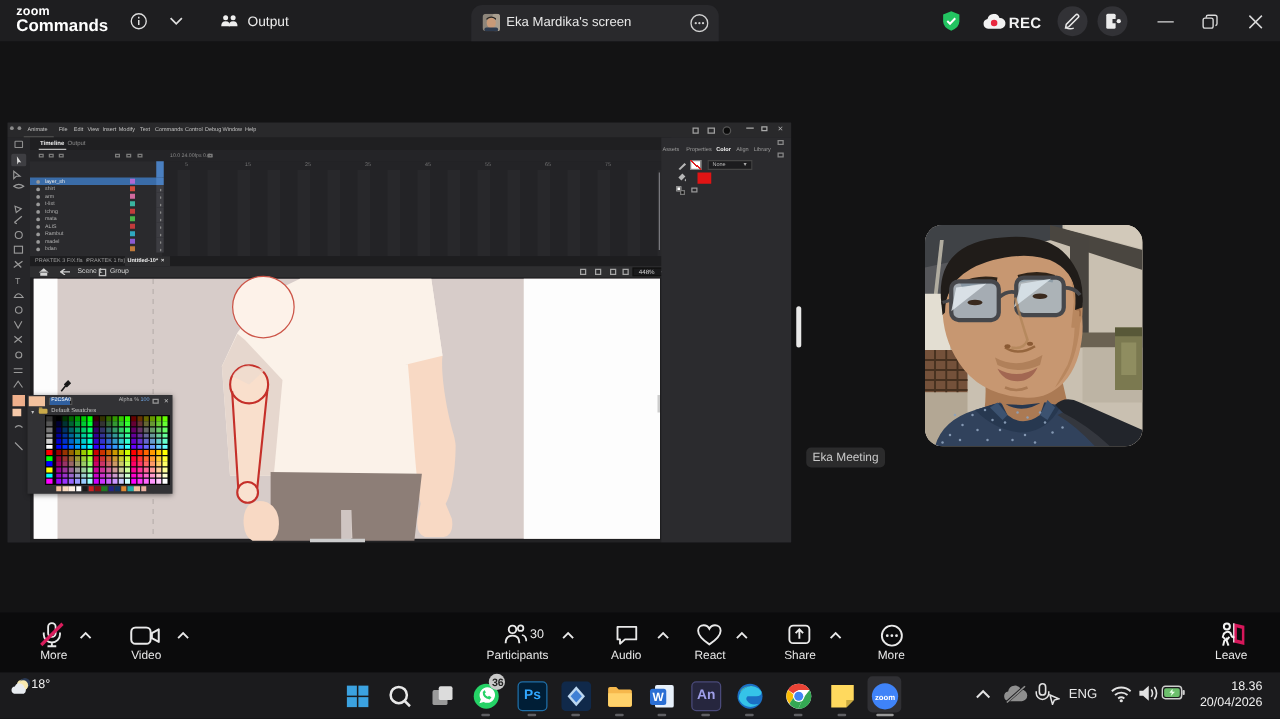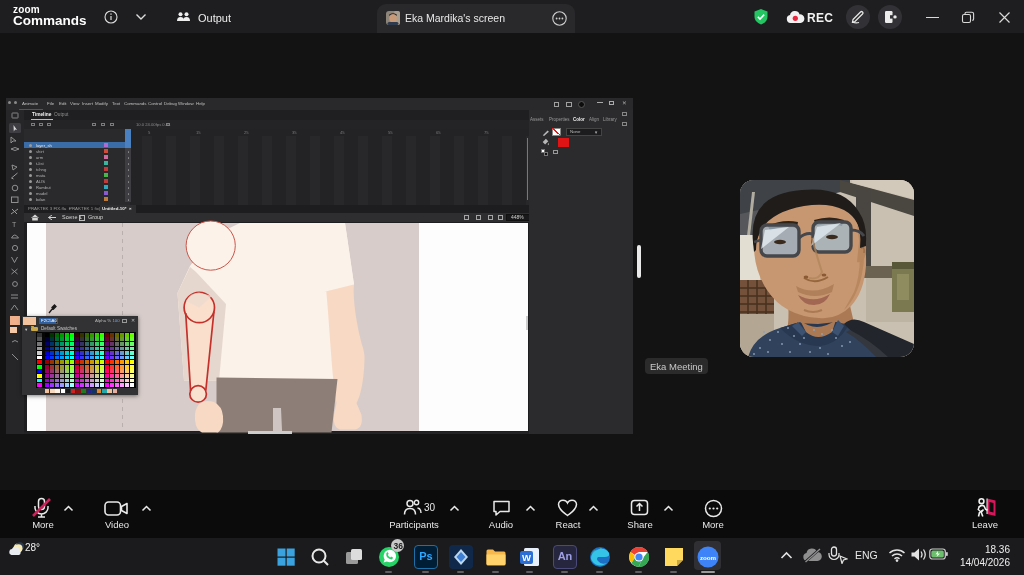--- a/index.html
+++ b/index.html
@@ -698,21 +698,21 @@
 <path d="M5.2 11.5 L4.2 14.5 L6 16" fill="none" stroke="#f2f2f2" stroke-width="1.4"></path>
     </svg>
 <div class="ab" style="left:945px;top:519px;width:80px;text-align:center;font-size:9.5px;color:#e8e8e8">Leave</div>
 <div class="ab" style="left:0;top:538px;width:1024px;height:37px;background:#1b1b1d"></div>
 <svg class="ab" style="left:8px;top:542px" width="16" height="16" viewBox="0 0 16 16">
       <circle cx="10" cy="6" r="4.5" fill="#f7e9b0"></circle>
       <circle cx="12" cy="4.5" r="4.2" fill="#2a3a55"></circle>
       <circle cx="10.5" cy="6.2" r="4" fill="#f7e9b0"></circle>
       <path d="M3.5 13 a3 3 0 0 1 .4-5.9 A4 4 0 0 1 11.5 8 A2.9 2.9 0 0 1 11 13 Z" fill="#e8ecf0"></path>
     </svg>
-<div class="ab" style="left:25px;top:542px;font-size:10px;color:#efefef">28°</div>
+<div class="ab" style="left:25px;top:542px;font-size:10px;color:#efefef">18°</div>
 <div class="ab" style="left:274px;top:545px;width:24px;height:24px"><svg width="24" height="24" viewBox="0 0 24 24">
         <g fill="#3ba2e0">
           <rect x="3.5" y="3.5" width="8" height="8"></rect>
           <rect x="12.7" y="3.5" width="8" height="8"></rect>
           <rect x="3.5" y="12.7" width="8" height="8"></rect>
           <rect x="12.7" y="12.7" width="8" height="8"></rect>
         </g>
       </svg></div>
 <div class="ab" style="left:308px;top:545px;width:24px;height:24px"><svg width="24" height="24" viewBox="0 0 24 24">
         <circle cx="11" cy="11" r="6.5" fill="none" stroke="#e8e8e8" stroke-width="2"></circle>
@@ -804,13 +804,13 @@
       <path d="M1.5 5.5 h3 L9 1.5 v12 L4.5 9.5 h-3 Z" fill="#e2e2e2"></path>
       <path d="M11 4.5 q2 3 0 6 M13.5 2.5 q3.5 5 0 10" fill="none" stroke="#e2e2e2" stroke-width="1.3"></path>
     </svg>
 <svg class="ab" style="left:929px;top:548px" width="19" height="12" viewBox="0 0 19 12">
       <rect x="0.8" y="1" width="15.5" height="10" rx="2.5" fill="none" stroke="#cfcfcf" stroke-width="1.2"></rect>
       <rect x="17" y="4" width="1.8" height="4" rx="0.8" fill="#cfcfcf"></rect>
       <rect x="2.3" y="2.5" width="12.5" height="7" rx="1.5" fill="#6cbf6c"></rect>
       <path d="M9 3 l-2.5 3.2 h2 l-1 2.8 l3.5-3.6 h-2 z" fill="#e8ffe8"></path>
     </svg>
 <div class="ab" style="left:968px;top:543.5px;width:42px;height:10px;font-size:10px;color:#efefef;text-align:right">18.36</div>
-<div class="ab" style="left:948px;top:557px;width:62px;height:10px;font-size:10px;color:#efefef;text-align:right">14/04/2026</div>
+<div class="ab" style="left:948px;top:557px;width:62px;height:10px;font-size:10px;color:#efefef;text-align:right">20/04/2026</div>
 </div>
 </body></html>

